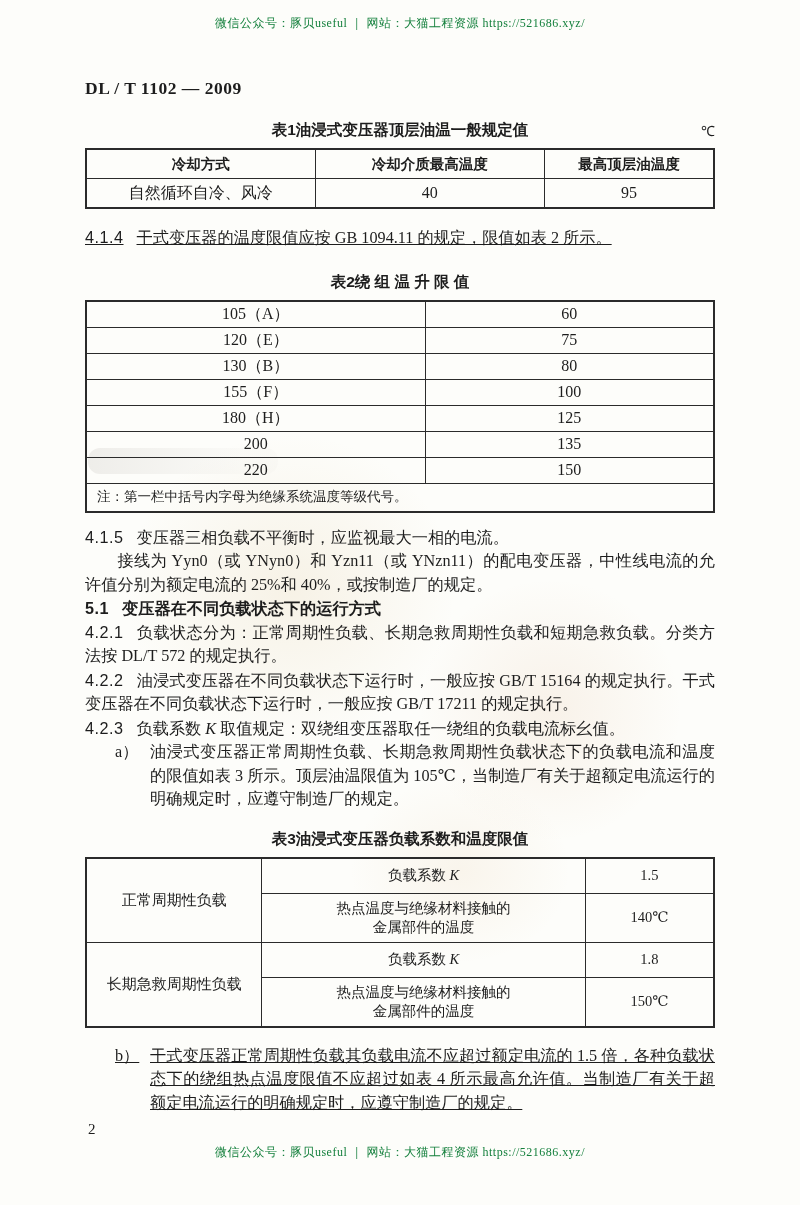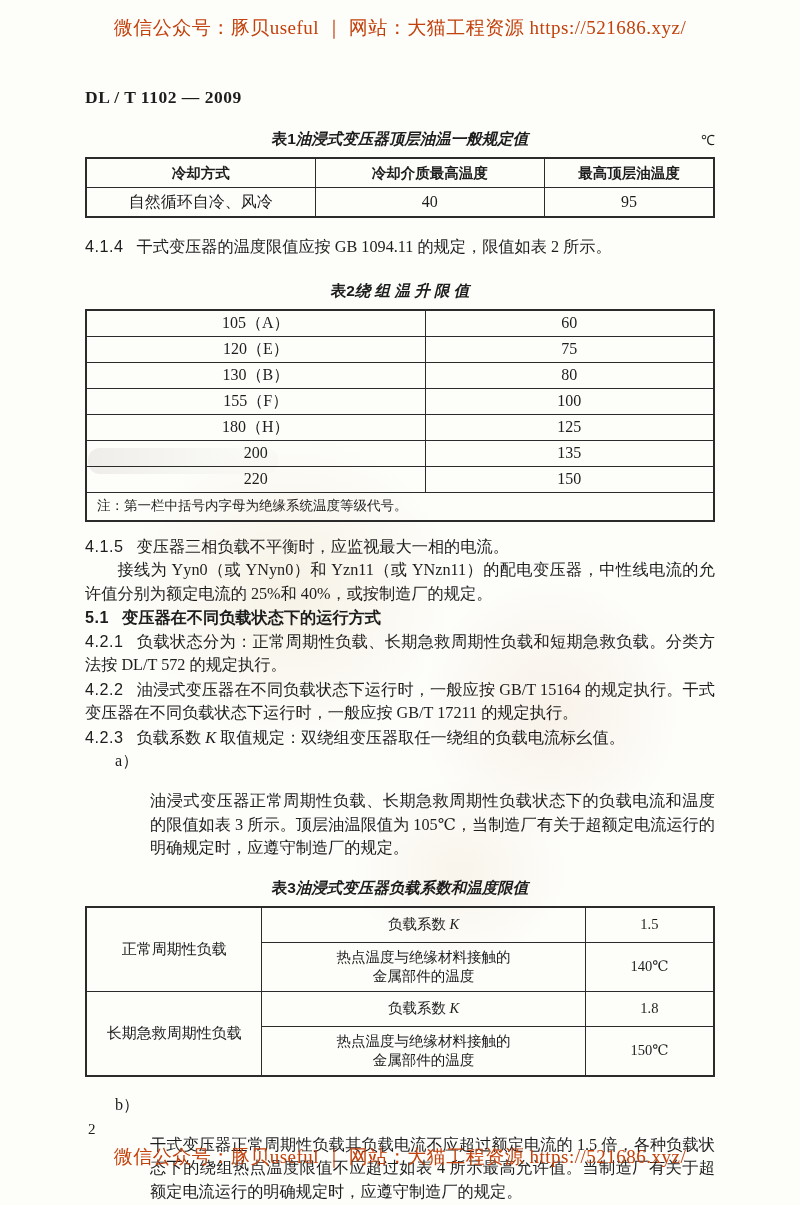--- a/index.html
+++ b/index.html
@@ -21,42 +21,42 @@
   .stain-3{left:330px;top:760px;width:260px;height:220px;
     background:radial-gradient(ellipse at center,rgba(210,160,90,0.09),rgba(210,160,90,0) 60%);}
   .stain-4{left:88px;top:448px;width:190px;height:26px;
     background:linear-gradient(90deg,rgba(110,100,90,0.10),rgba(110,100,90,0.02) 80%);
     border-radius:12px;}
 
   .content{padding:0 85px;position:relative;}
 
   .watermark{
     text-align:center;
-    color:#c2410c;
-    font-size:19px;
+    color:#15803d;
+    font-size:12px;
     letter-spacing:0.5px;
   }
   .watermark.top{padding-top:15px;}
   .watermark.bottom{position:absolute;left:0;right:0;top:1144px;}
 
   .doc-code{
     margin-top:46px;
     font-weight:bold;
     font-size:17.5px;
     letter-spacing:0.5px;
   }
 
   .tbl-caption{
     position:relative;
     text-align:center;
     font-family:"Liberation Sans","DejaVu Sans",sans-serif;
     font-weight:bold;
     font-size:15.5px;
   }
-  .tbl-caption .tbl-title{font-style:italic;}
+  .tbl-caption .tbl-title{}
   .tbl-caption .tbl-unit{
     position:absolute;right:0;top:1px;
     font-family:"Liberation Serif",serif;
     font-weight:normal;font-size:14px;
   }
   .cap-t1{margin-top:21px;}
   .cap-t2{margin-top:21px;}
   .cap-t3{margin-top:17px;}
 
   table{
@@ -100,33 +100,33 @@
   }
   .para .num{
     font-family:"Liberation Sans","DejaVu Sans",sans-serif;
     margin-right:13px;
     letter-spacing:0.5px;
   }
   .para.sec-head{
     font-family:"Liberation Sans","DejaVu Sans",sans-serif;
     font-weight:bold;
   }
-  .mt-1{margin-top:17px;}
+  .mt-1{margin-top:17px;text-decoration:underline;}
   .mt-2{margin-top:13px;}
   .indent{text-indent:2em;}
   .k-italic{font-style:italic;}
 
   .list-item{
     display:flex;
     margin-left:30px;
     font-size:16.2px;
     line-height:23.5px;
   }
   .list-item .marker{flex:none;width:35px;}
-  .list-item .li-text{flex:1;text-align:justify;margin-top:40px;}
+  .list-item .li-text{flex:1;text-align:justify;}
 
   .page-num{
     position:absolute;
     left:88px;top:1121px;
     font-size:15px;
   }
 </style>
 </head>
 <body>
 

